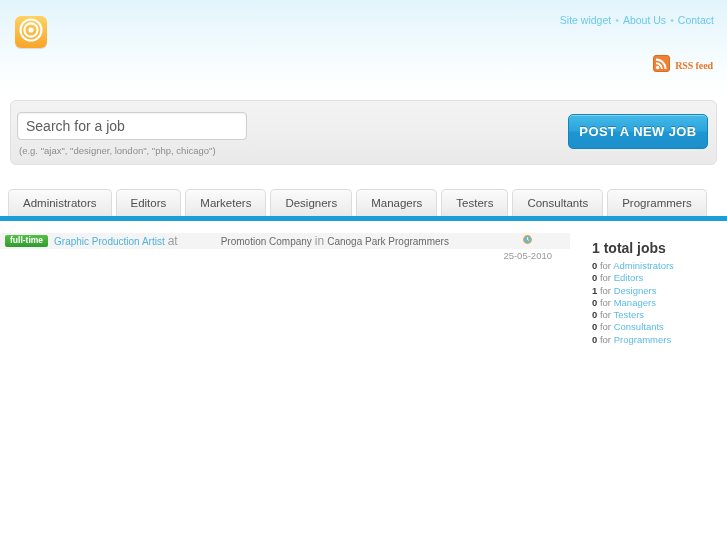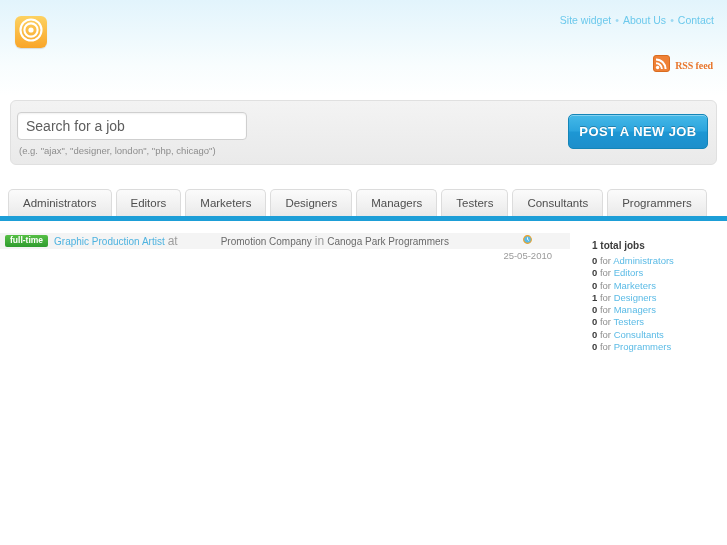--- a/index.html
+++ b/index.html
@@ -155,21 +155,21 @@
     display: flex; align-items: center; gap: 4px;
     font-size: 9.5px; color: #9a9a9a; flex-direction: column;
   }
 
   
   .sidebar {
     position: absolute; left: 592px; top: 240px;
     width: 130px;
   }
   .side-total {
-    font-size: 10px; font-weight: bold; color: #3c3c3c;
+    font-size: 14px; font-weight: bold; color: #3c3c3c;
     margin-bottom: 4px;
   }
   .side-row {
     font-size: 9.5px;
     line-height: 12.3px;
     white-space: nowrap;
   }
   .side-count { font-weight: bold; color: #3c3c3c; }
   .side-for { color: #8e8e8e; }
   .side-link { color: #5bbbe6; text-decoration: none; }
@@ -254,25 +254,20 @@
       <span class="side-count">0</span>
       <span class="side-for">for</span>
       <a class="side-link" href="#">Administrators</a>
     </div>
     <div class="side-row">
       <span class="side-count">0</span>
       <span class="side-for">for</span>
       <a class="side-link" href="#">Editors</a>
     </div>
     <div class="side-row">
-      <span class="side-count">0</span>
-      <span class="side-for">for</span>
-      <a class="side-link" href="#">Marketers</a>
-    </div>
-    <div class="side-row">
       <span class="side-count">1</span>
       <span class="side-for">for</span>
       <a class="side-link" href="#">Designers</a>
     </div>
     <div class="side-row">
       <span class="side-count">0</span>
       <span class="side-for">for</span>
       <a class="side-link" href="#">Managers</a>
     </div>
     <div class="side-row">

